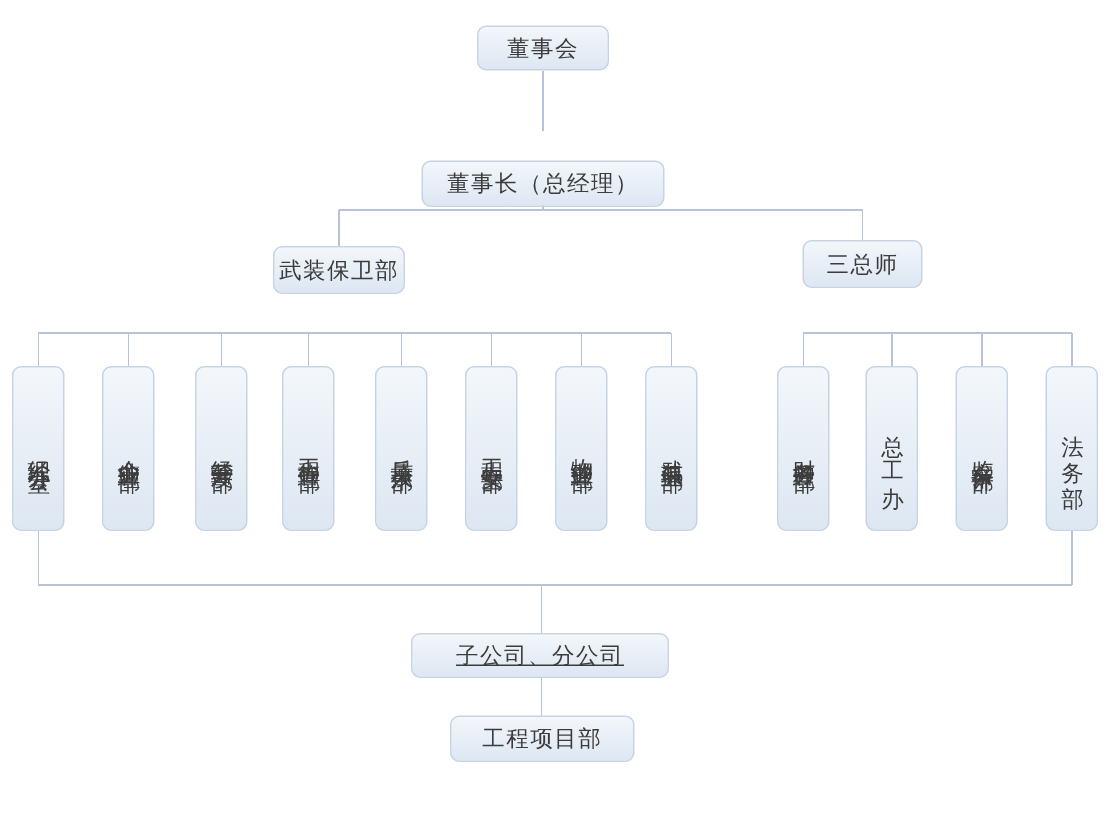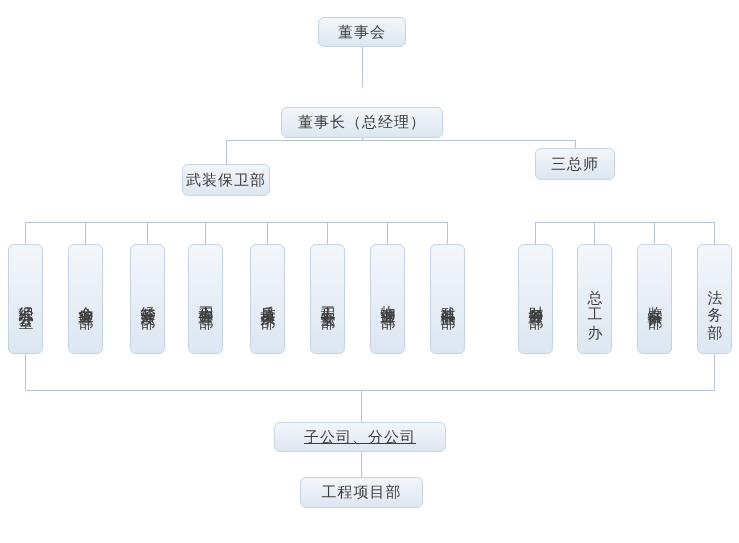--- a/index.html
+++ b/index.html
@@ -78,21 +78,21 @@
 
       <line x1="361" y1="452" x2="361" y2="477"></line>
     </g>
   </svg>
 
   <div class="node h-node" style="left:318px; top:17px; width:88px; height:30px;">董事会</div>
 
   <div class="node h-node" style="left:281px; top:87px; width:162px; height:31px;margin-top:20px;">董事长（总经理）</div>
 
   <div class="node h-node" style="left:182px; top:164px; width:88px; height:32px;">武装保卫部</div>
-  <div class="node h-node" style="left:535px; top:148px; width:80px; height:32px;">三总师</div>
+  <div class="node h-node" style="left:535px; top:160px; width:80px; height:32px;">三总师</div>
 
   <div class="node v-node" style="left:8px; top:244px; width:35px; height:110px;">
     <span class="lbl">经理办公室</span>
   </div>
   <div class="node v-node" style="left:68px; top:244px; width:35px; height:110px;">
     <span class="lbl">企业管理部</span>
   </div>
   <div class="node v-node" style="left:130px; top:244px; width:35px; height:110px;">
     <span class="lbl">经营开发部</span>
   </div>

